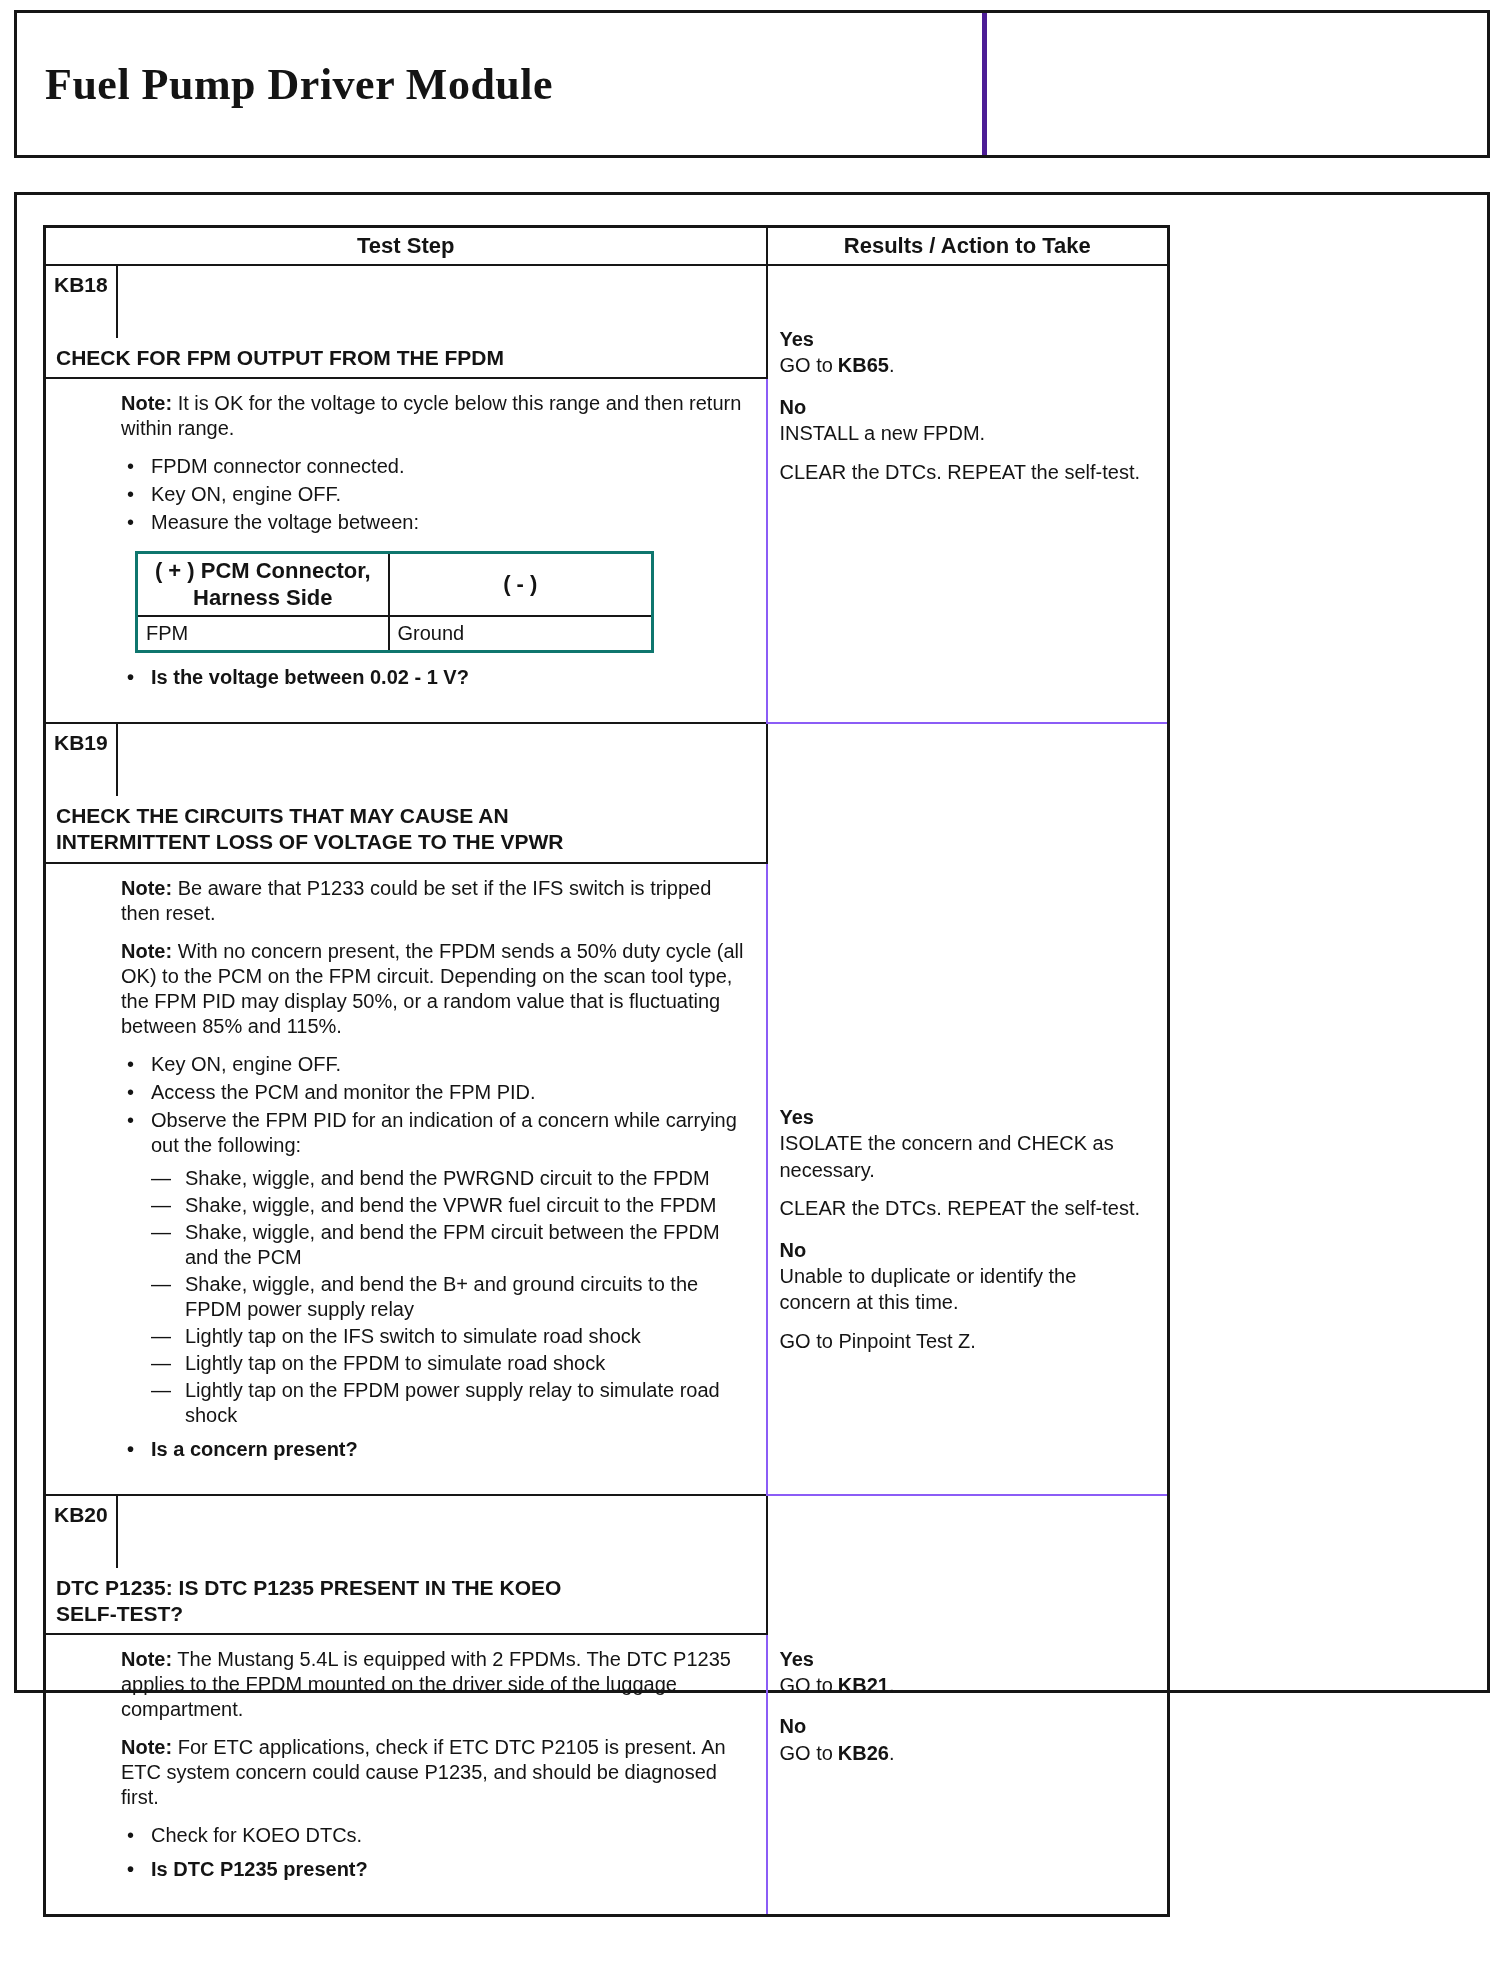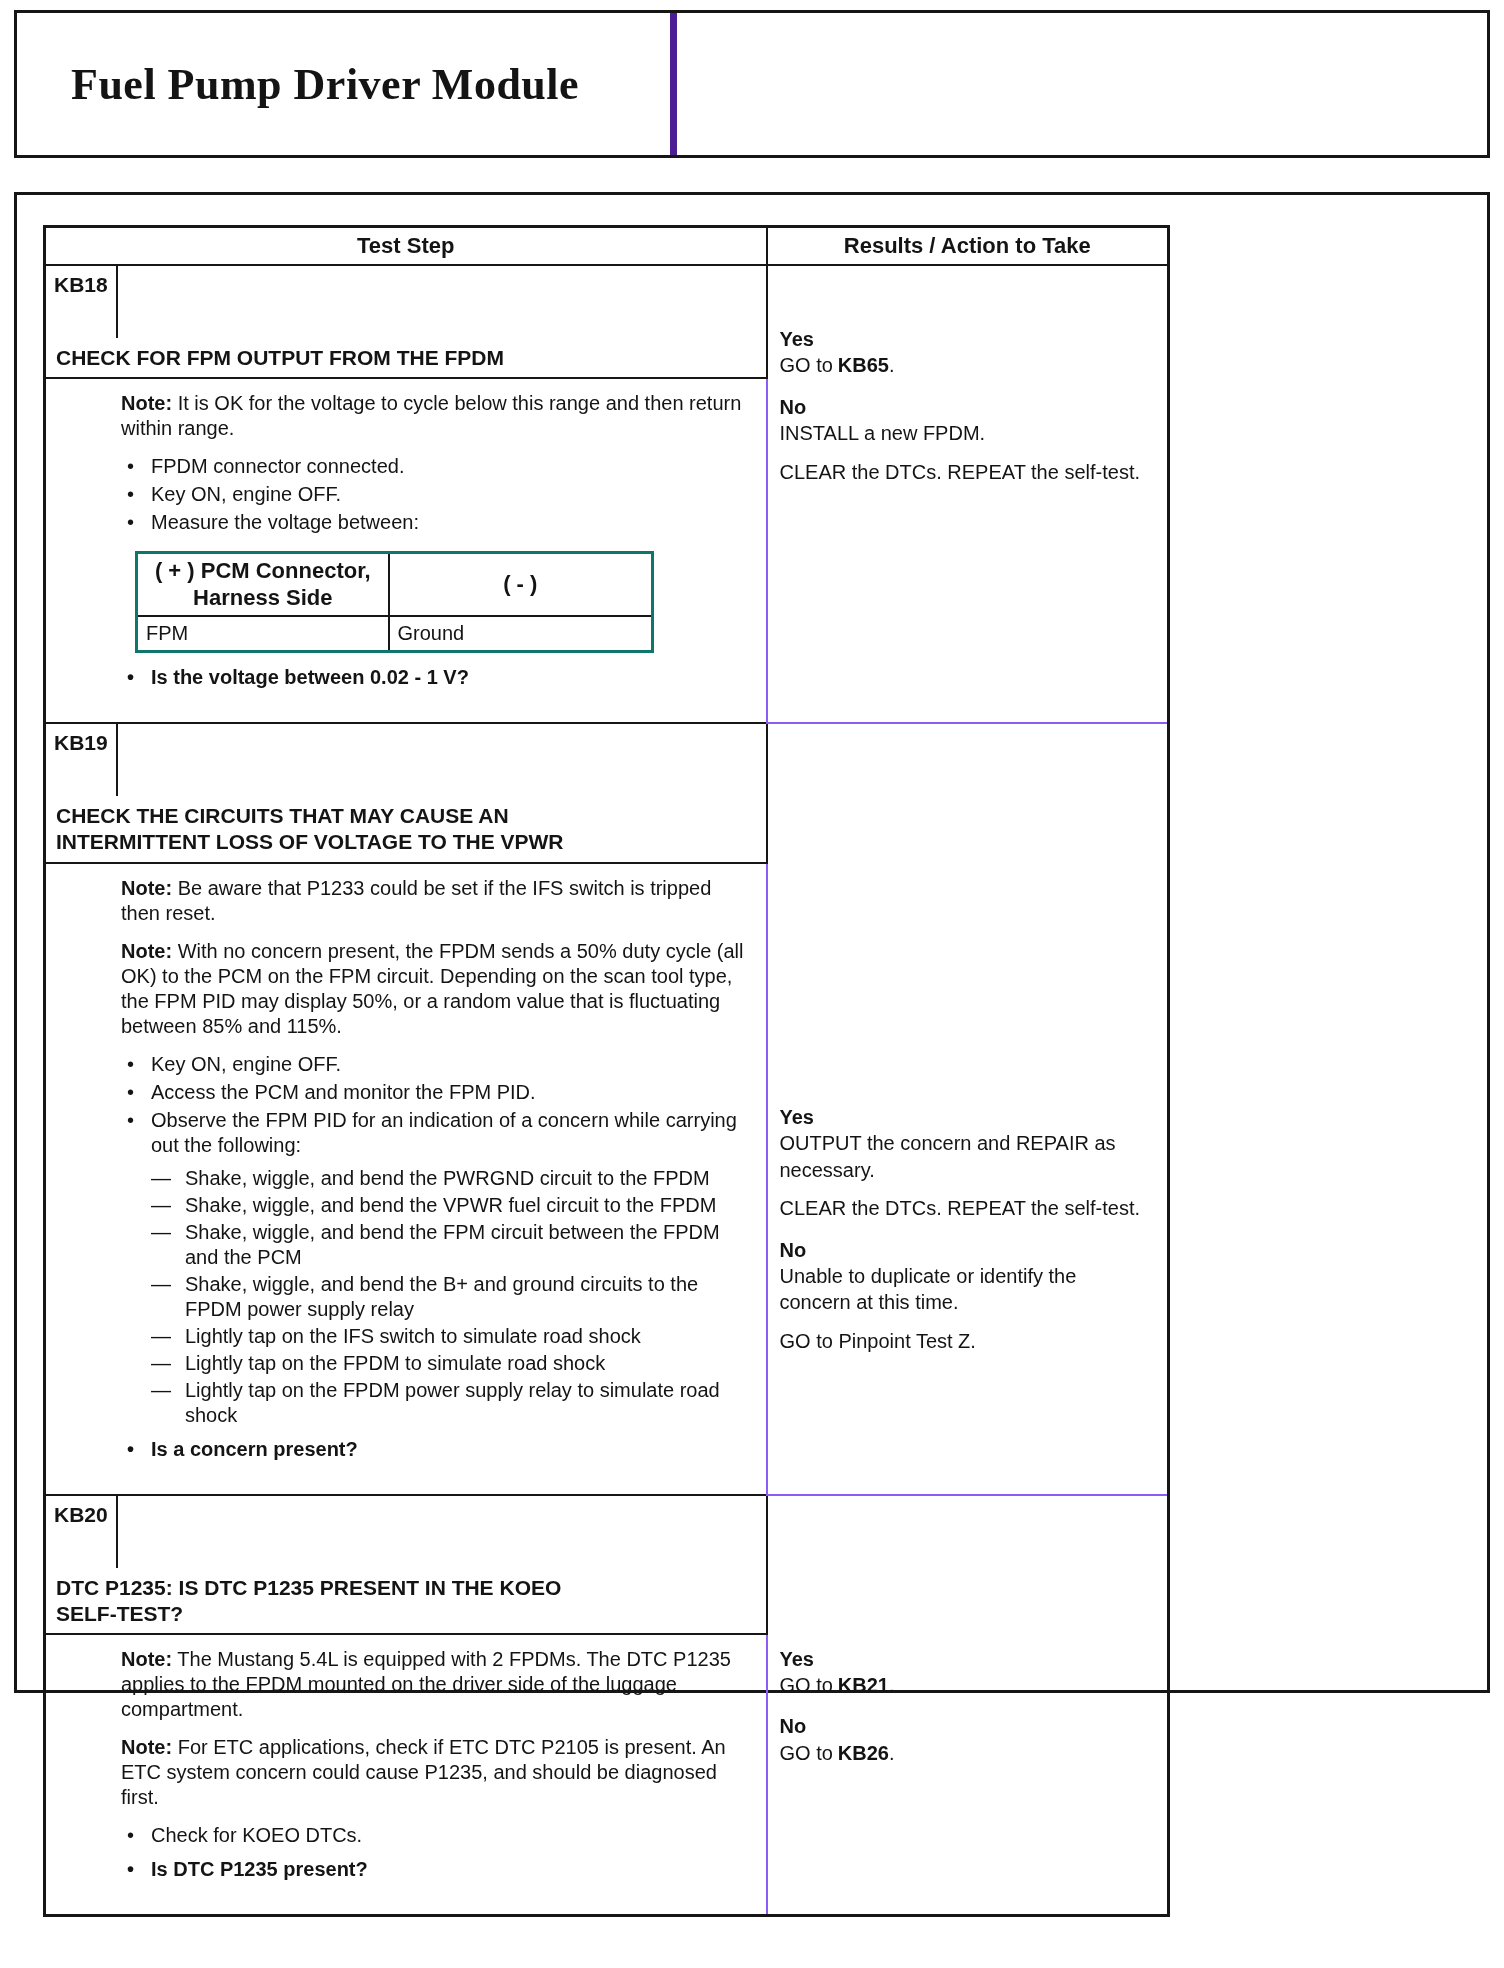--- a/index.html
+++ b/index.html
@@ -14,24 +14,24 @@
   }
 
   
   .header-box {
     position: absolute;
     left: 14px; right: 14px; top: 10px; height: 148px;
     border: 3px solid #161616;
     display: flex;
   }
   .header-title-cell {
-    width: 660px;
-    border-right: 7px solid #4c1d95;
+    width: 970px;
+    border-right: 5px solid #4c1d95;
     display: flex; align-items: center;
-    padding-left: 54px;
+    padding-left: 28px;
   }
   .header-title-cell .title-text {
     font-family: "Liberation Serif", serif;
     font-weight: bold;
     font-size: 44px;
     letter-spacing: 0.5px;
   }
   .header-code-cell {
     flex: 1;
     display: flex; align-items: center;
@@ -251,21 +251,21 @@
       <tr>
         <td class="step-head-cell">
           <div class="step-head">
             <div class="step-id">KB19</div>
             <div class="step-title">CHECK THE CIRCUITS THAT MAY CAUSE AN INTERMITTENT LOSS OF VOLTAGE TO THE VPWR</div>
           </div>
         </td>
         <td class="results-cell offset-kb19" rowspan="2">
           <div class="res-group">
             <div class="res-label">Yes</div>
-            <div class="res-line">OUTPUT the concern and REPAIR as necessary.</div>
+            <div class="res-line">ISOLATE the concern and CHECK as necessary.</div>
             <div class="res-line spaced">CLEAR the DTCs. REPEAT the self-test.</div>
           </div>
           <div class="res-group">
             <div class="res-label">No</div>
             <div class="res-line">Unable to duplicate or identify the concern at this time.</div>
             <div class="res-line spaced">GO to Pinpoint Test Z.</div>
           </div>
         </td>
       </tr>
       <tr>

